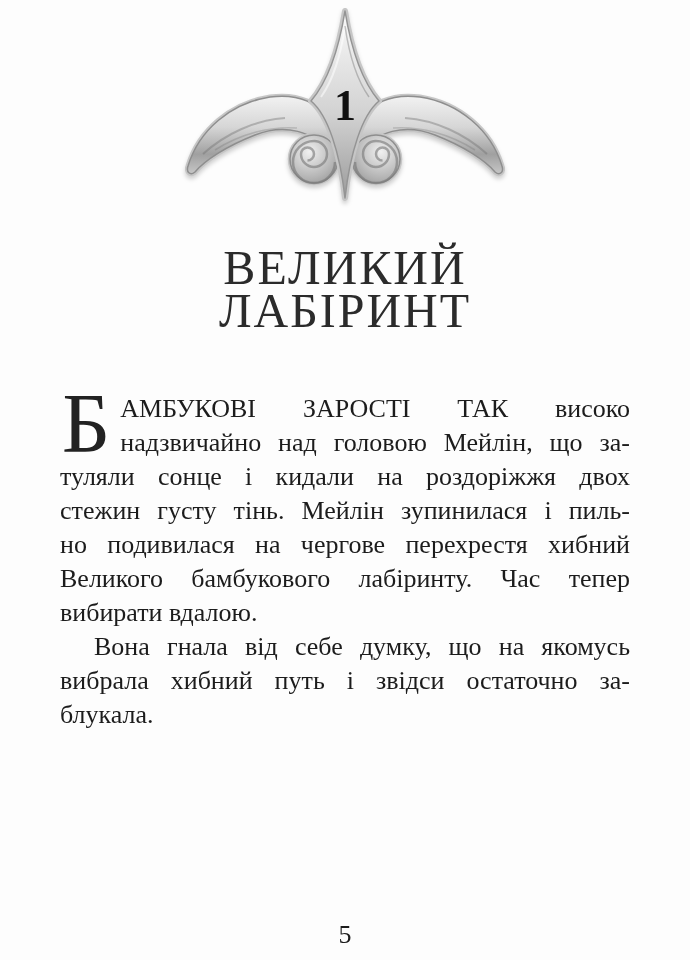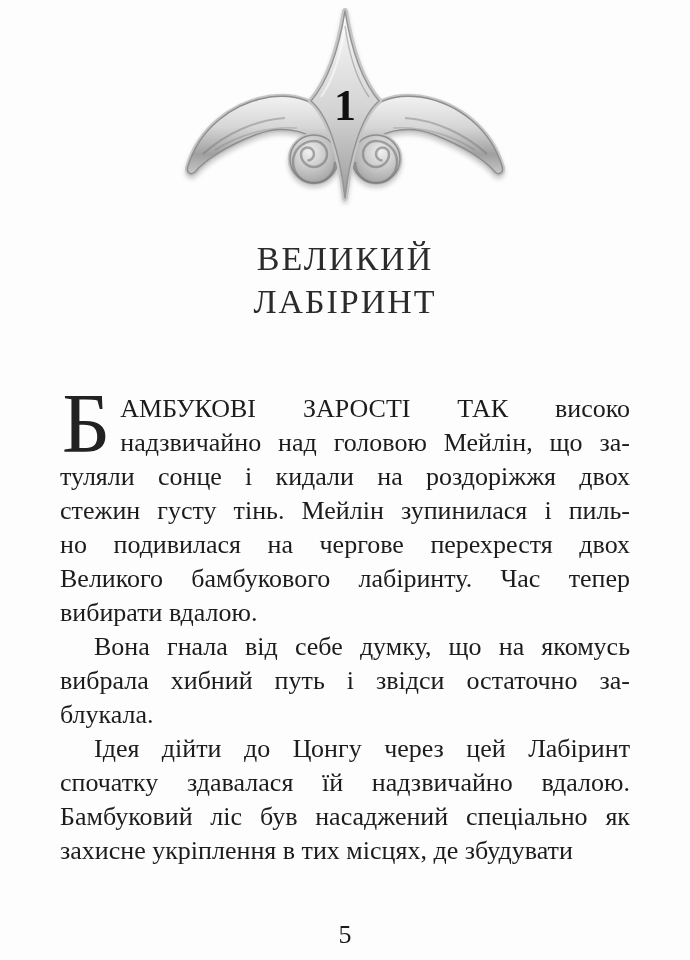--- a/index.html
+++ b/index.html
@@ -7,21 +7,21 @@
     position:relative;width:690px;height:960px;margin:0 auto;
     background:#fdfdfd;overflow:hidden;
     font-family:"Liberation Serif","DejaVu Serif",serif;color:#1c1c1c;
   }
   .ornament{
     position:absolute;top:8px;left:50%;transform:translateX(-50%);
     filter:drop-shadow(0 3px 2px rgba(0,0,0,.18));
   }
   .title{
     position:absolute;top:214px;left:0;right:0;
-    text-align:center;font-size:34px;line-height:43px;letter-spacing:2px;
+    text-align:center;font-size:48px;line-height:43px;letter-spacing:2px;
     font-weight:400;color:#2b2b2b;
   }
   .body-text{
     position:absolute;top:392px;left:60px;width:570px;
     font-size:26px;line-height:34px;
   }
   .para{margin:0;}
   .line{
     text-align:justify;
     text-align-last:justify;
@@ -104,32 +104,26 @@
     <div>ЛАБІРИНТ</div>
   </h1>
 
   <div class="body-text">
       <div class="para">
         <div class="dropcap">Б</div>
         <div class="line">АМБУКОВІ ЗАРОСТІ ТАК високо</div>
         <div class="line">надзвичайно над головою Мейлін, що за-</div>
         <div class="line">туляли сонце і кидали на роздоріжжя двох</div>
         <div class="line">стежин густу тінь. Мейлін зупинилася і пиль-</div>
-        <div class="line">но подивилася на чергове перехрестя двох</div>
+        <div class="line">но подивилася на чергове перехрестя хибний</div>
         <div class="line">Великого бамбукового лабіринту. Час тепер</div>
         <div class="line last">вибирати вдалою.</div>
       </div>
       <div class="para">
         <div class="line indent">Вона гнала від себе думку, що на якомусь</div>
         <div class="line">вибрала хибний путь і звідси остаточно за-</div>
         <div class="line last">блукала.</div>
       </div>
-      <div class="para">
-        <div class="line indent">Ідея дійти до Цонгу через цей Лабіринт</div>
-        <div class="line">спочатку здавалася їй надзвичайно вдалою.</div>
-        <div class="line">Бамбуковий ліс був насаджений спеціально як</div>
-        <div class="line last">захисне укріплення в тих місцях, де збудувати</div>
-      </div>
     </div>
 
   <div class="page-number">5</div>
 
 </div>
 
 </body></html>

